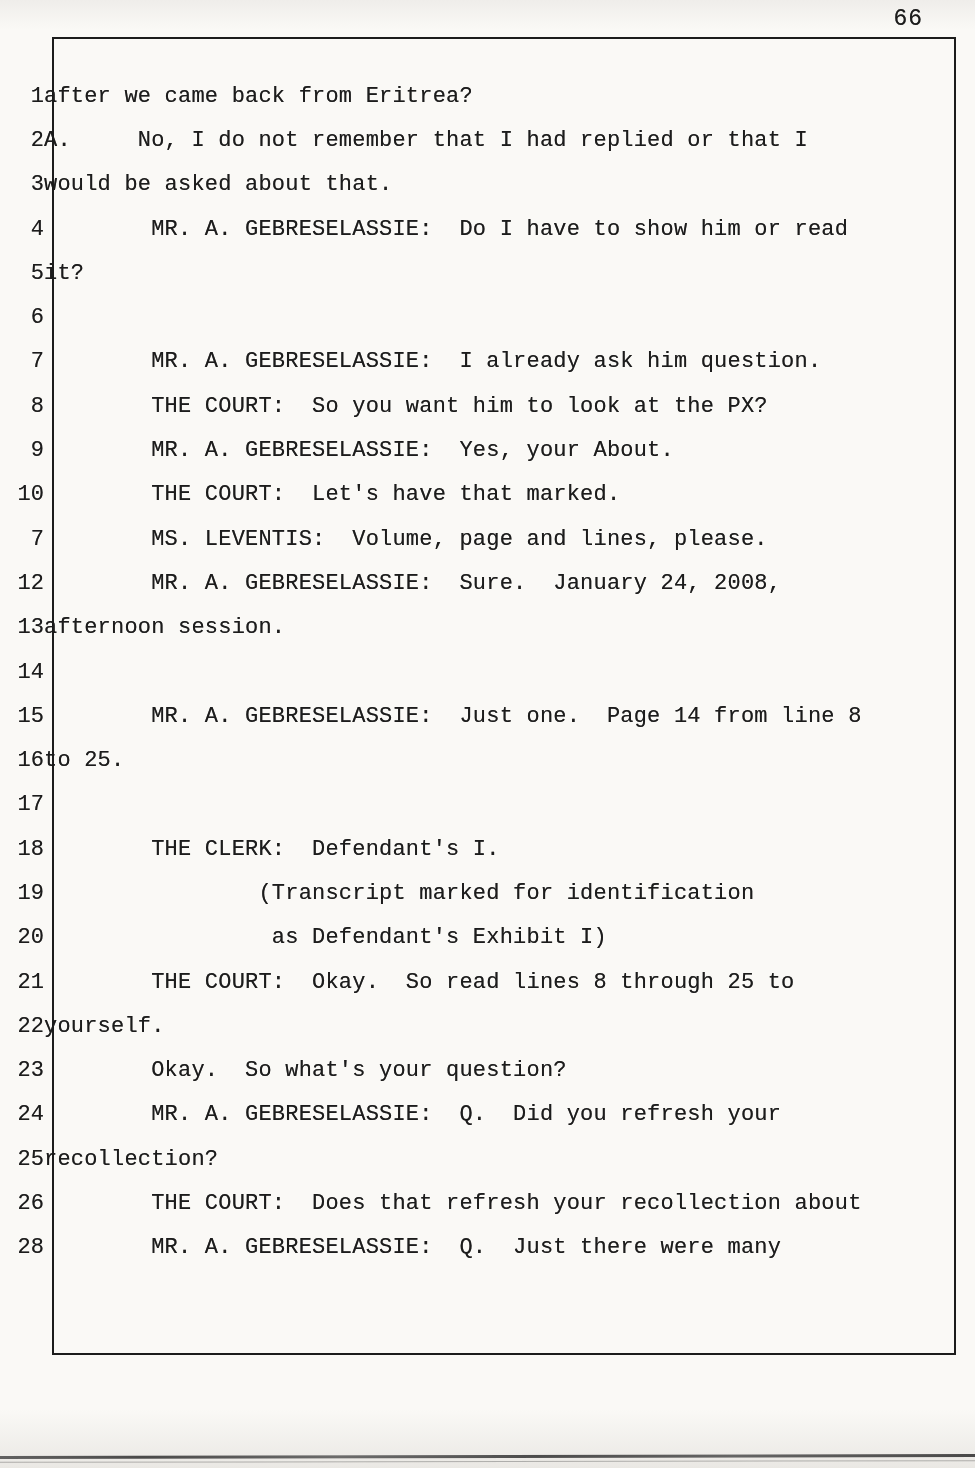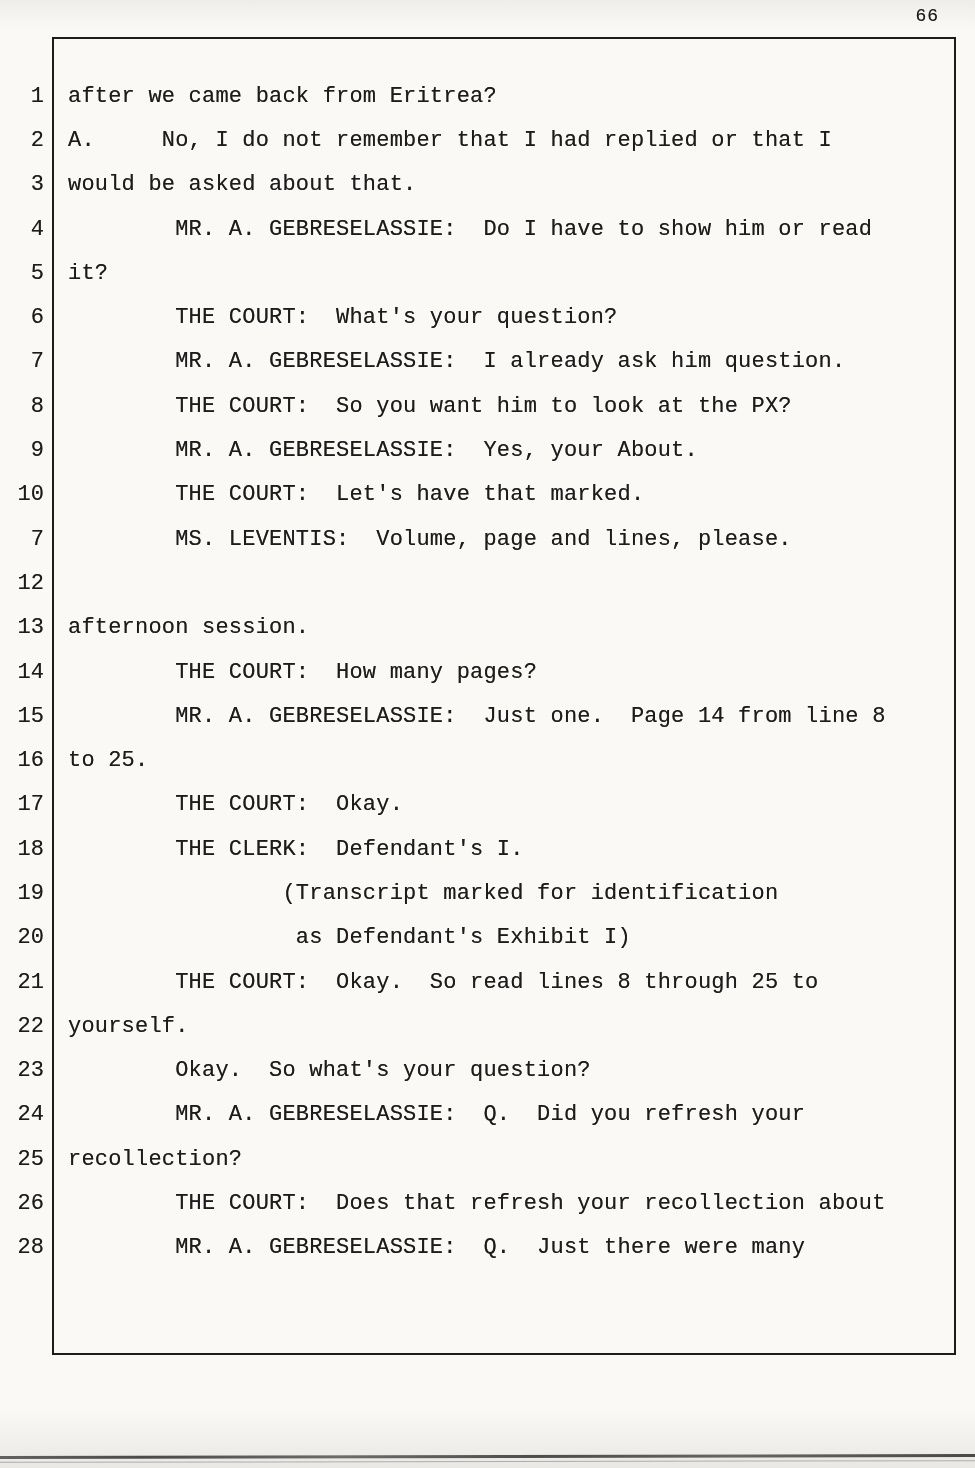--- a/index.html
+++ b/index.html
@@ -11,22 +11,22 @@
     height: 1468px;
     position: relative;
     overflow: hidden;
     background: linear-gradient(180deg, #efedea 0%, #faf9f6 2%, #faf9f6 96%, #eae8e4 100%);
     font-family: "Liberation Mono", "DejaVu Sans Mono", monospace;
     color: var(--ink, #1c1c1c);
   }
   .page-number {
     position: absolute;
     top: 6px;
-    right: 36px;
-    font-size: 18px;
+    right: 52px;
+    font-size: 23px;
     letter-spacing: 1px;
     text-shadow: 0 0 0.5px rgba(0,0,0,0.5);
   }
   .transcript-border {
     position: absolute;
     left: 52px;
     top: 37px;
     width: 904px;
     height: 1318px;
     border: 2.5px solid var(--ink, #1c1c1c);
@@ -45,21 +45,20 @@
     height: 44.3px;
     white-space: pre;
   }
   .line-num {
     flex: 0 0 44px;
     text-align: right;
     font-size: 22px;
     text-shadow: 0 0 0.5px rgba(0,0,0,0.5);
   }
   .line-text {
-    margin-left: 24px;
     font-size: 22px;
     letter-spacing: 0.2px;
     text-shadow: 0 0 0.5px rgba(0,0,0,0.55);
   }
   .scan-artifact-line {
     position: absolute;
     left: -5px;
     right: -5px;
     bottom: 10px;
     height: 3px;
@@ -85,32 +84,32 @@
 <div class="page-number">66</div>
 
 <div class="transcript-border"></div>
 
 <div class="transcript-lines">
     <div class="line-row"><span class="line-num">1</span><span class="line-text">after we came back from Eritrea?</span></div>
     <div class="line-row"><span class="line-num">2</span><span class="line-text">A.     No, I do not remember that I had replied or that I</span></div>
     <div class="line-row"><span class="line-num">3</span><span class="line-text">would be asked about that.</span></div>
     <div class="line-row"><span class="line-num">4</span><span class="line-text">        MR. A. GEBRESELASSIE:  Do I have to show him or read</span></div>
     <div class="line-row"><span class="line-num">5</span><span class="line-text">it?</span></div>
-    <div class="line-row"><span class="line-num">6</span><span class="line-text">        THE COURT:  What's your question?</span></div>
+    <div class="line-row"><span class="line-num">6</span></div>
     <div class="line-row"><span class="line-num">7</span><span class="line-text">        MR. A. GEBRESELASSIE:  I already ask him question.</span></div>
     <div class="line-row"><span class="line-num">8</span><span class="line-text">        THE COURT:  So you want him to look at the PX?</span></div>
     <div class="line-row"><span class="line-num">9</span><span class="line-text">        MR. A. GEBRESELASSIE:  Yes, your About.</span></div>
     <div class="line-row"><span class="line-num">10</span><span class="line-text">        THE COURT:  Let's have that marked.</span></div>
     <div class="line-row"><span class="line-num">7</span><span class="line-text">        MS. LEVENTIS:  Volume, page and lines, please.</span></div>
-    <div class="line-row"><span class="line-num">12</span></div>
+    <div class="line-row"><span class="line-num">12</span><span class="line-text">        MR. A. GEBRESELASSIE:  Sure.  January 24, 2008,</span></div>
     <div class="line-row"><span class="line-num">13</span><span class="line-text">afternoon session.</span></div>
-    <div class="line-row"><span class="line-num">14</span><span class="line-text">        THE COURT:  How many pages?</span></div>
+    <div class="line-row"><span class="line-num">14</span></div>
     <div class="line-row"><span class="line-num">15</span><span class="line-text">        MR. A. GEBRESELASSIE:  Just one.  Page 14 from line 8</span></div>
     <div class="line-row"><span class="line-num">16</span><span class="line-text">to 25.</span></div>
-    <div class="line-row"><span class="line-num">17</span><span class="line-text">        THE COURT:  Okay.</span></div>
+    <div class="line-row"><span class="line-num">17</span></div>
     <div class="line-row"><span class="line-num">18</span><span class="line-text">        THE CLERK:  Defendant's I.</span></div>
     <div class="line-row"><span class="line-num">19</span><span class="line-text">                (Transcript marked for identification</span></div>
     <div class="line-row"><span class="line-num">20</span><span class="line-text">                 as Defendant's Exhibit I)</span></div>
     <div class="line-row"><span class="line-num">21</span><span class="line-text">        THE COURT:  Okay.  So read lines 8 through 25 to</span></div>
     <div class="line-row"><span class="line-num">22</span><span class="line-text">yourself.</span></div>
     <div class="line-row"><span class="line-num">23</span><span class="line-text">        Okay.  So what's your question?</span></div>
     <div class="line-row"><span class="line-num">24</span><span class="line-text">        MR. A. GEBRESELASSIE:  Q.  Did you refresh your</span></div>
     <div class="line-row"><span class="line-num">25</span><span class="line-text">recollection?</span></div>
     <div class="line-row"><span class="line-num">26</span><span class="line-text">        THE COURT:  Does that refresh your recollection about</span></div>
     <div class="line-row"><span class="line-num">28</span><span class="line-text">        MR. A. GEBRESELASSIE:  Q.  Just there were many</span></div>

